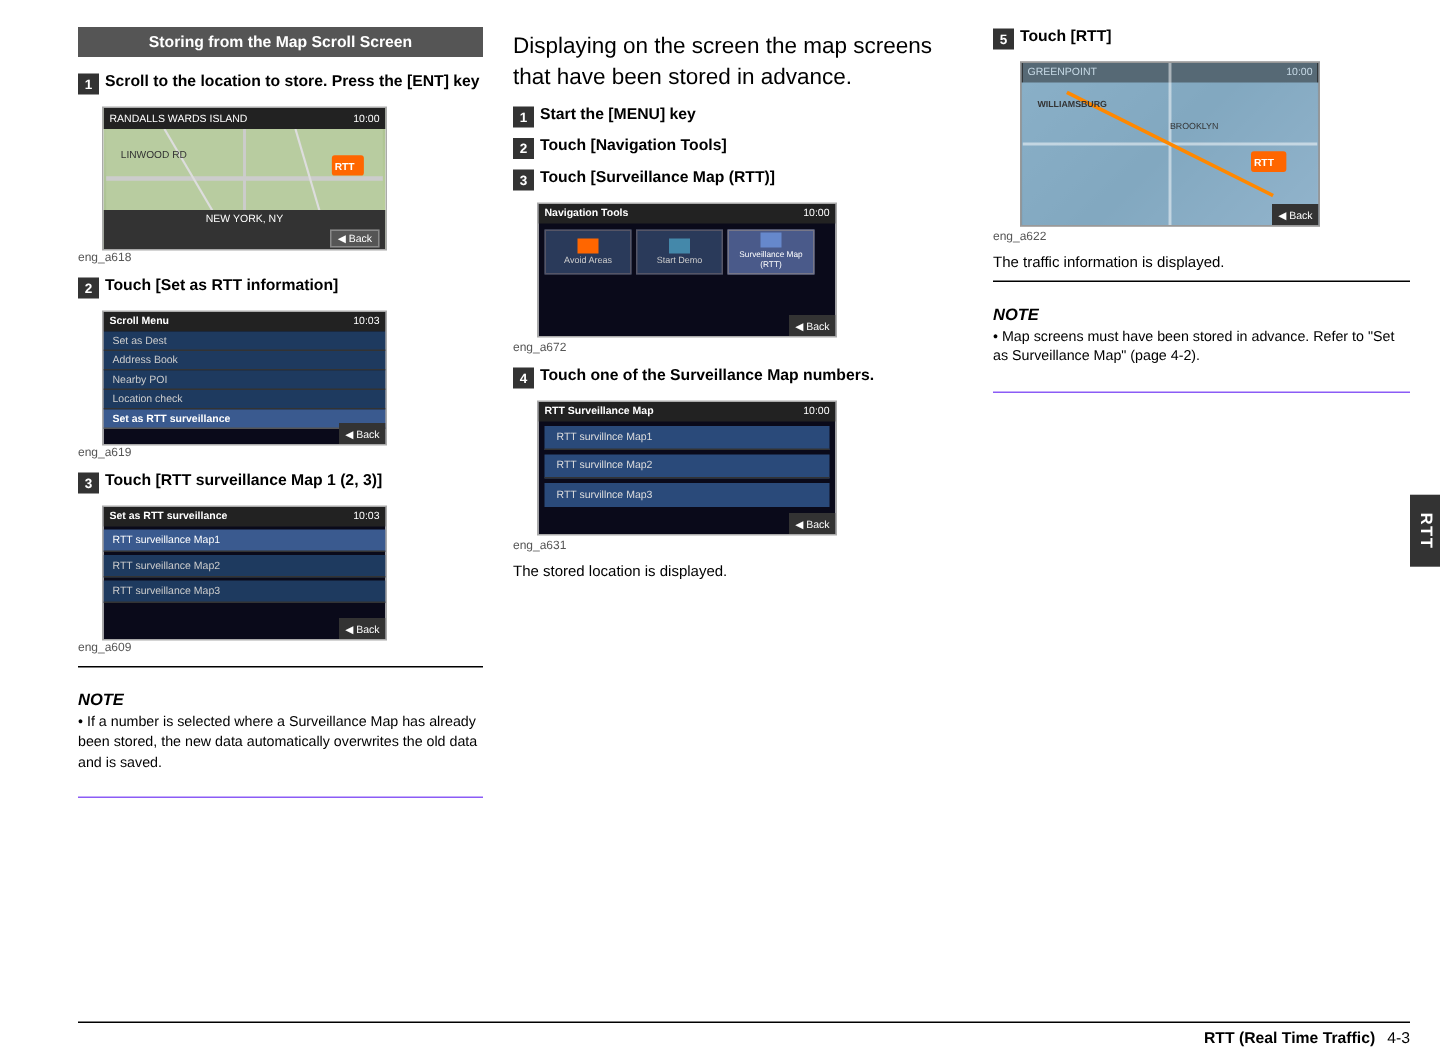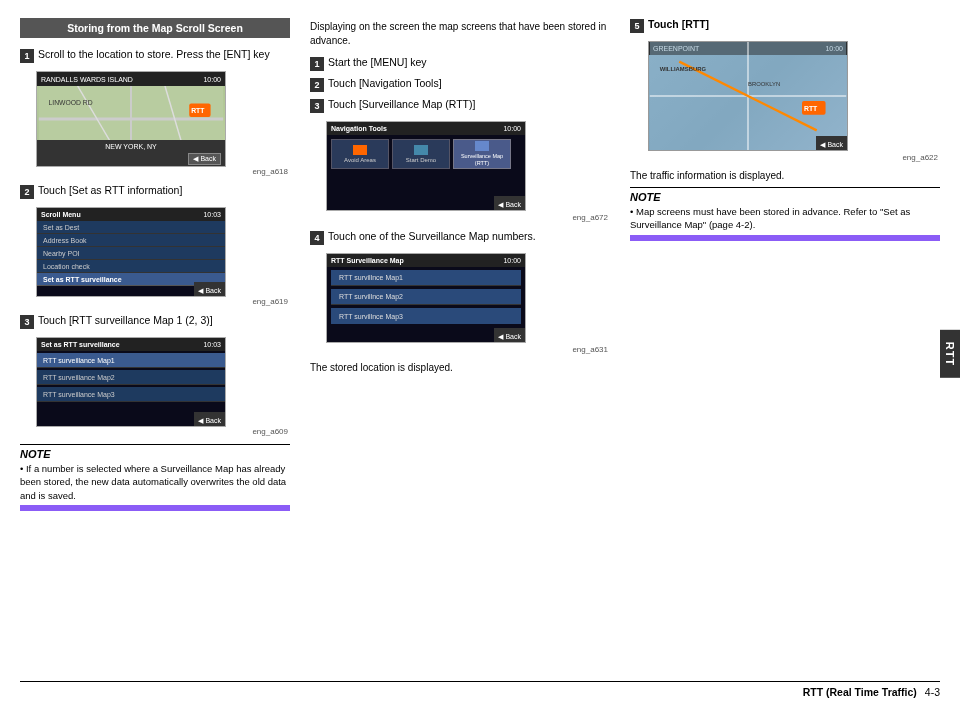--- a/index.html
+++ b/index.html
@@ -12,20 +12,21 @@
       color: #000;
       overflow: hidden;
       position: relative;
     }
 
     .page-container {
       display: flex;
       flex-direction: column;
       height: 100%;
       padding: 18px 20px 10px 20px;
+      margin-left: 32px;
     }
 
     .main-content {
       display: flex;
       flex: 1;
       gap: 10px;
     }
 
     
     .left-column {
@@ -58,21 +59,21 @@
     }
 
     
     .step-block {
       margin-bottom: 8px;
     }
 
     .screen-caption {
       font-size: 8px;
       color: #555;
-      text-align: right;
+      text-align: left;
       margin-bottom: 6px;
       padding-right: 2px;
     }
 
     
     .map-screen {
       background: linear-gradient(135deg, #b8cca0 0%, #a8bc90 40%, #c8dca8 70%, #b0c898 100%);
       width: 100%;
       height: 100%;
       position: relative;
@@ -110,22 +111,22 @@
       background: #555;
       color: #fff;
       font-size: 7px;
       padding: 1px 4px;
       border: 1px solid #888;
     }
 
     
     .note-section {
       border-top: 1px solid #000;
-      border-bottom: 6px solid #8b5cf6;
-      padding: 3px 0;
+      border-bottom: 1px solid #8b5cf6;
+      padding: 16px 0;
       margin-top: 6px;
     }
 
     .note-title {
       font-size: 11px;
       font-weight: bold;
       font-style: italic;
     }
 
     .note-text {
@@ -190,21 +191,21 @@
       flex-shrink: 0;
       margin-top: 1px;
     }
 
     .step-content {
       flex: 1;
     }
 
     .step-desc {
       font-size: 10.5px;
-      font-weight: normal;
+      font-weight: bold;
       line-height: 1.3;
     }
 
     
     .stored-text {
       font-size: 10px;
       margin-top: 4px;
       margin-bottom: 4px;
     }
 
@@ -338,21 +339,21 @@
       <div class="note-section">
         <div class="note-title">NOTE</div>
         <div class="note-text">
           <span>• </span><span>If a number is selected where a Surveillance Map has already been stored, the new data automatically overwrites the old data and is saved.</span>
         </div>
       </div>
     </div>
 
     <div class="middle-column">
 
-      <div class="note-text" style="margin-bottom:8px;font-size:10px;font-weight:normal;">Displaying on the screen the map screens that have been stored in advance.</div>
+      <div class="note-text" style="margin-bottom:8px;font-size:15px;font-weight:normal;">Displaying on the screen the map screens that have been stored in advance.</div>
 
       <div class="step-inline" style="margin-bottom:6px;">
         <div class="step-number-box">1</div>
         <span class="step-desc">Start the [MENU] key</span>
       </div>
 
       <div class="step-inline" style="margin-bottom:6px;">
         <div class="step-number-box">2</div>
         <span class="step-desc">Touch [Navigation Tools]</span>
       </div>

